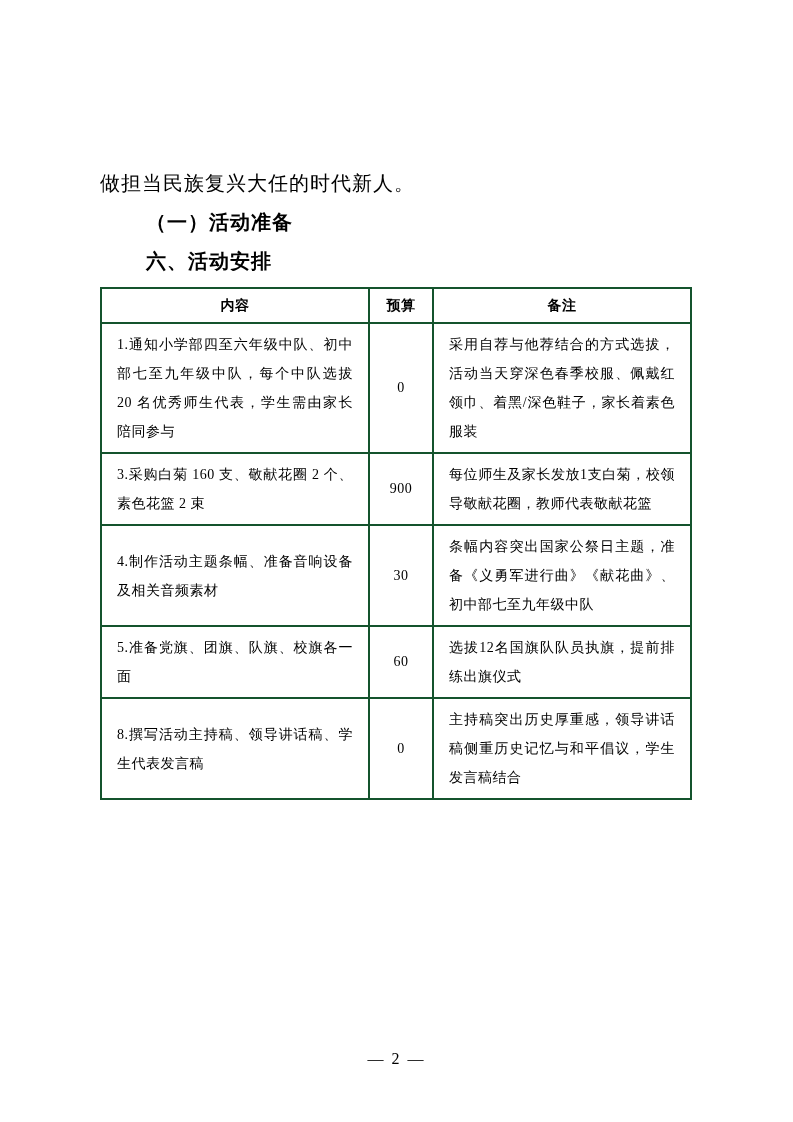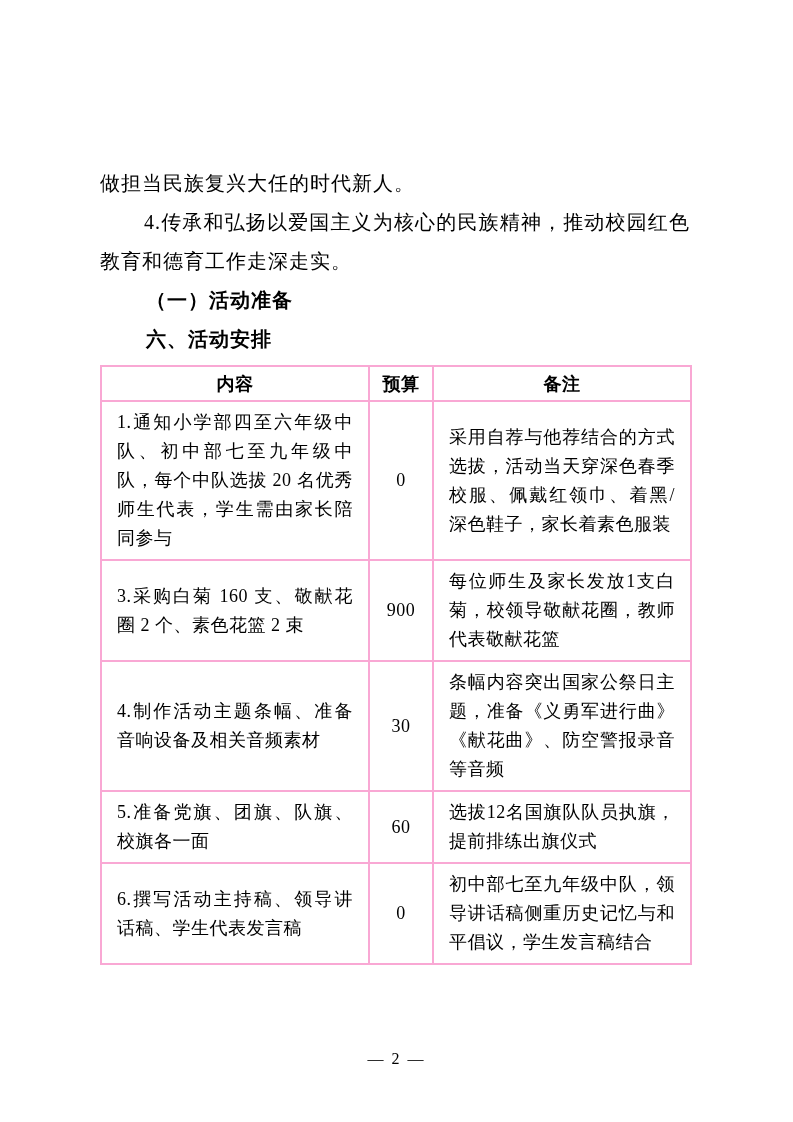--- a/index.html
+++ b/index.html
@@ -38,22 +38,22 @@
     letter-spacing: 1px;
   }
   table.prep-table {
     border-collapse: collapse;
     table-layout: fixed;
     width: 590px;
     margin-top: 6px;
   }
   table.prep-table th,
   table.prep-table td {
-    border: 2px solid #f9a8d4;
-    font-size: 18px;
+    border: 2px solid #14532d;
+    font-size: 14px;
     letter-spacing: 0.5px;
   }
   table.prep-table th {
     font-weight: bold;
     text-align: center;
     height: 33px;
     padding: 0;
   }
   td.cell-content {
     padding: 6px 15px;
@@ -82,21 +82,20 @@
     letter-spacing: 2px;
     color: #000000;
   }
 </style>
 </head>
 <body>
 
 <div class="page">
 
   <p class="para">做担当民族复兴大任的时代新人。</p>
-  <p class="para indent">4.传承和弘扬以爱国主义为核心的民族精神，推动校园红色教育和德育工作走深走实。</p>
   <p class="heading">（一）活动准备</p>
   <p class="heading">六、活动安排</p>
 
   <table class="prep-table">
     <colgroup>
       <col style="width:268px">
       <col style="width:64px">
       <col style="width:258px">
     </colgroup>
     <thead>
@@ -113,30 +112,30 @@
         <td class="cell-note">采用自荐与他荐结合的方式选拔，活动当天穿深色春季校服、佩戴红领巾、着黑/深色鞋子，家长着素色服装</td>
       </tr>
       <tr>
         <td class="cell-content">3.采购白菊 160 支、敬献花圈 2 个、素色花篮 2 束</td>
         <td class="cell-budget">900</td>
         <td class="cell-note">每位师生及家长发放1支白菊，校领导敬献花圈，教师代表敬献花篮</td>
       </tr>
       <tr>
         <td class="cell-content">4.制作活动主题条幅、准备音响设备及相关音频素材</td>
         <td class="cell-budget">30</td>
-        <td class="cell-note">条幅内容突出国家公祭日主题，准备《义勇军进行曲》《献花曲》、防空警报录音等音频</td>
+        <td class="cell-note">条幅内容突出国家公祭日主题，准备《义勇军进行曲》《献花曲》、初中部七至九年级中队</td>
       </tr>
       <tr>
         <td class="cell-content">5.准备党旗、团旗、队旗、校旗各一面</td>
         <td class="cell-budget">60</td>
         <td class="cell-note">选拔12名国旗队队员执旗，提前排练出旗仪式</td>
       </tr>
       <tr>
-        <td class="cell-content">6.撰写活动主持稿、领导讲话稿、学生代表发言稿</td>
+        <td class="cell-content">8.撰写活动主持稿、领导讲话稿、学生代表发言稿</td>
         <td class="cell-budget">0</td>
-        <td class="cell-note">初中部七至九年级中队，领导讲话稿侧重历史记忆与和平倡议，学生发言稿结合</td>
+        <td class="cell-note">主持稿突出历史厚重感，领导讲话稿侧重历史记忆与和平倡议，学生发言稿结合</td>
       </tr>
     </tbody>
   </table>
 
   <div class="page-footer">— 2 —</div>
 
 </div>
 
 </body></html>

